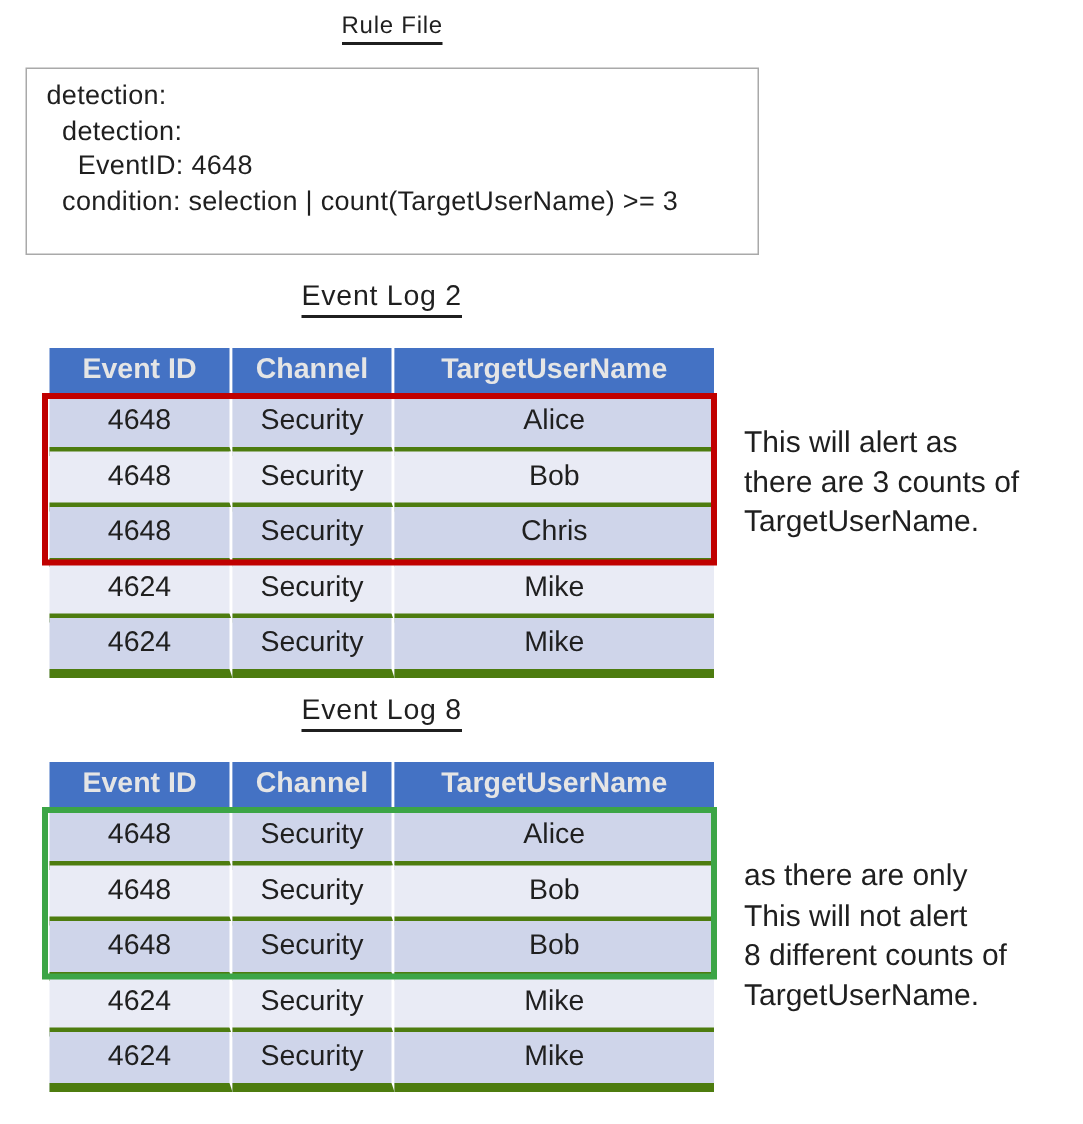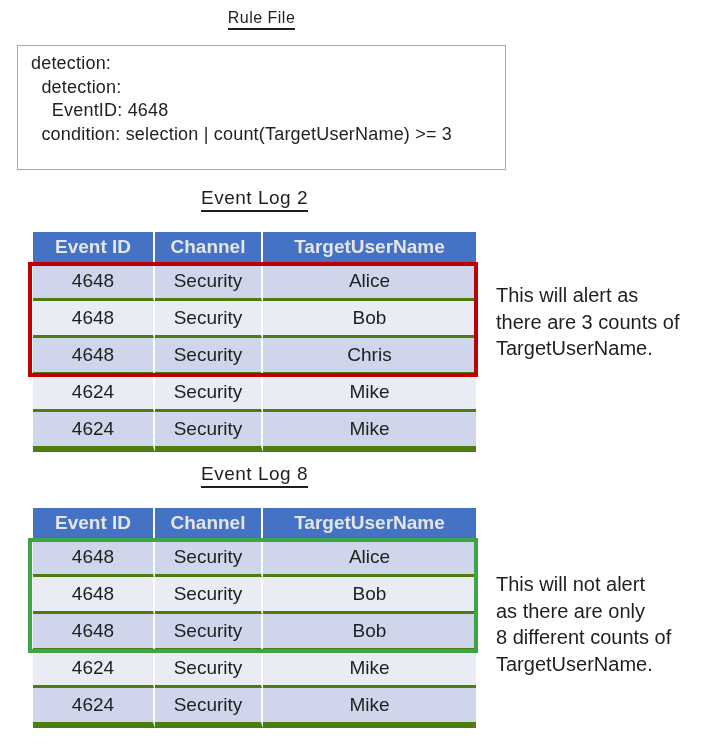--- a/index.html
+++ b/index.html
@@ -147,20 +147,20 @@
         <div class="cell">Security</div>
         <div class="cell last">Mike</div>
       </div>
       </div>
   </div>
 
   <div class="hl-box" style="top: 538px; border-color: rgb(60, 165, 70);"></div>
 
   <div class="annotation" style="top:571px;">
     <div>
+        <div class="ann-line">as there are only</div>
         <div class="ann-line">This will not alert</div>
-        <div class="ann-line">as there are only</div>
         <div class="ann-line">8 different counts of</div>
         <div class="ann-line">TargetUserName.</div>
       </div>
   </div>
 
 </div>
 
 </body></html>

